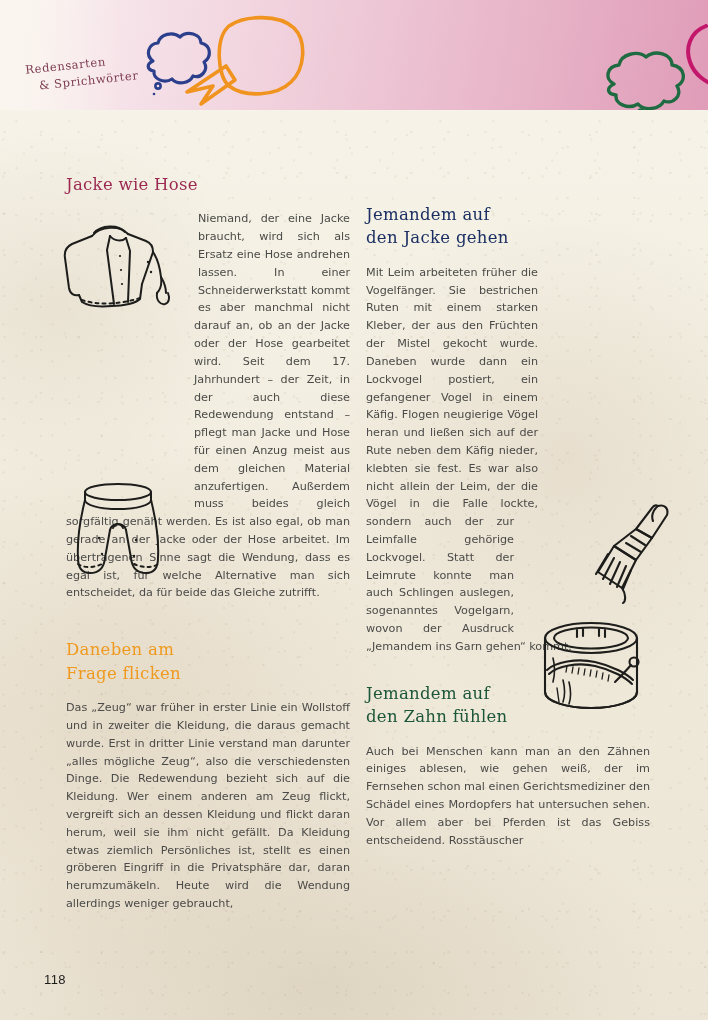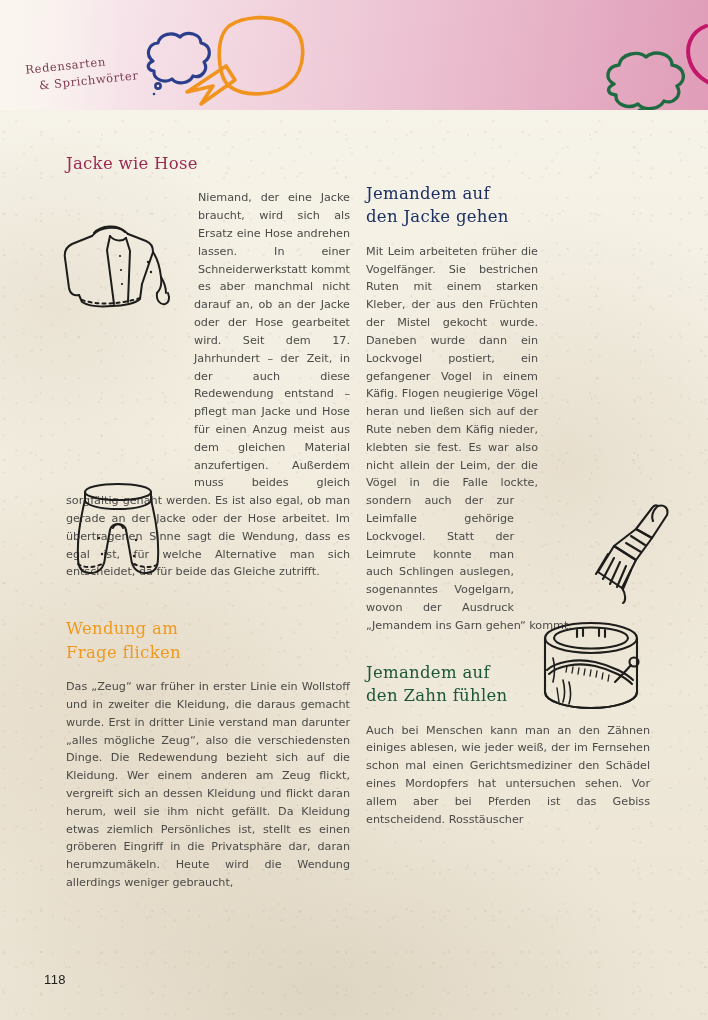--- a/index.html
+++ b/index.html
@@ -54,21 +54,21 @@
     font-size:11.5px;
     letter-spacing:.6px;
     line-height:1.45;
     white-space:nowrap;
   }
   .brand .l2{padding-left:12px;display:block;}
 
   .bubble{position:absolute;}
 
   
-  .col{position:absolute;top:152px;width:284px;}
+  .col{position:absolute;top:173px;width:284px;}
   #col-left{left:66px;}
   #col-right{left:366px;}
 
   h2.head{
     font-family:"DejaVu Serif", serif;
     font-size:16.5px;
     font-weight:normal;
     line-height:1.42;
     letter-spacing:.3px;
     margin:0 0 14px 0;
@@ -150,21 +150,21 @@
   <div class="col" id="col-left">
 
     <h2 class="head" style="color:#9c2a52;">Jacke wie Hose</h2>
 
     <div class="shape-jacket"></div>
     <div class="shape-pants" style="float:left;clear:left;margin-top:92px;"></div>
 
     <p class="body">Niemand, der eine Jacke braucht, wird sich als Ersatz eine Hose andrehen lassen. In einer Schneiderwerkstatt kommt es aber manchmal nicht darauf an, ob an der Jacke oder der Hose gearbeitet wird. Seit dem 17. Jahrhundert – der Zeit, in der auch diese Redewendung entstand – pflegt man Jacke und Hose für einen Anzug meist aus dem gleichen Material anzufertigen. Außerdem muss beides gleich sorgfältig genäht werden. Es ist also egal, ob man gerade an der Jacke oder der Hose arbeitet. Im übertragenen Sinne sagt die Wendung, dass es egal ist, für welche Alternative man sich entscheidet, da für beide das Gleiche zutrifft.</p>
 
     <h2 class="head gap" style="color:#ef9a1e;clear:both;padding-top:10px;">
-      <span>Wendung am</span><br>
+      <span>Daneben am</span><br>
       <span>Frage flicken</span>
     </h2>
 
     <p class="body">Das „Zeug“ war früher in erster Linie ein Wollstoff und in zweiter die Kleidung, die daraus gemacht wurde. Erst in dritter Linie verstand man darunter „alles mögliche Zeug“, also die verschiedensten Dinge. Die Redewendung bezieht sich auf die Kleidung. Wer einem anderen am Zeug flickt, vergreift sich an dessen Kleidung und flickt daran herum, weil sie ihm nicht gefällt. Da Kleidung etwas ziemlich Persönliches ist, stellt es einen gröberen Eingriff in die Privatsphäre dar, daran herumzumäkeln. Heute wird die Wendung allerdings weniger gebraucht,</p>
   </div>
 
   <div class="col" id="col-right">
 
 
     <h2 class="head gap" style="color:#1b2f63;margin-top:30px;">
@@ -175,21 +175,21 @@
     <div class="shape-brush" style="margin-top:148px;"></div>
     <div class="shape-can" style="clear:right;margin-top:10px;"></div>
 
     <p class="body">Mit Leim arbeiteten früher die Vogelfänger. Sie bestrichen Ruten mit einem starken Kleber, der aus den Früchten der Mistel gekocht wurde. Daneben wurde dann ein Lockvogel postiert, ein gefangener Vogel in einem Käfig. Flogen neugierige Vögel heran und ließen sich auf der Rute neben dem Käfig nieder, klebten sie fest. Es war also nicht allein der Leim, der die Vögel in die Falle lockte, sondern auch der zur Leimfalle gehörige Lockvogel. Statt der Leimrute konnte man auch Schlingen auslegen, sogenanntes Vogelgarn, wovon der Ausdruck „Jemandem ins Garn gehen“ kommt.</p>
 
     <h2 class="head gap" style="color:#1c5638;clear:both;margin-top:26px;">
       <span>Jemandem auf</span><br>
       <span>den Zahn fühlen</span>
     </h2>
 
-    <p class="body">Auch bei Menschen kann man an den Zähnen einiges ablesen, wie jeder weiß, der im Fernsehen schon mal einen Gerichtsmediziner den Schädel eines Mordopfers hat untersuchen sehen. Vor allem aber bei Pferden ist das Gebiss entscheidend. Rosstäuscher</p>
+    <p class="body">Auch bei Menschen kann man an den Zähnen einiges ablesen, wie gehen weiß, der im Fernsehen schon mal einen Gerichtsmediziner den Schädel eines Mordopfers hat untersuchen sehen. Vor allem aber bei Pferden ist das Gebiss entscheidend. Rosstäuscher</p>
   </div>
 
   <svg class="illus" style="left:56px;top:214px;" width="118" height="100" viewBox="0 0 118 100">
     <g fill="none" stroke="#1d1d1b" stroke-width="2" stroke-linejoin="round" stroke-linecap="round">
       <path d="M38 19 C45 11 62 10 69 18"></path>
       <path d="M36 22 C44 12 64 11 72 20"></path>
       <path d="M36 22 L16 30 C10 33 8 38 9 44 L13 74 C14 80 18 82 23 81"></path>
       <path d="M23 81 L26 88 C32 92 44 93 56 92"></path>
       <path d="M72 20 L90 27 C95 29 97 33 97 38"></path>
       <path d="M56 92 C68 92 80 89 84 85 L86 70"></path>

